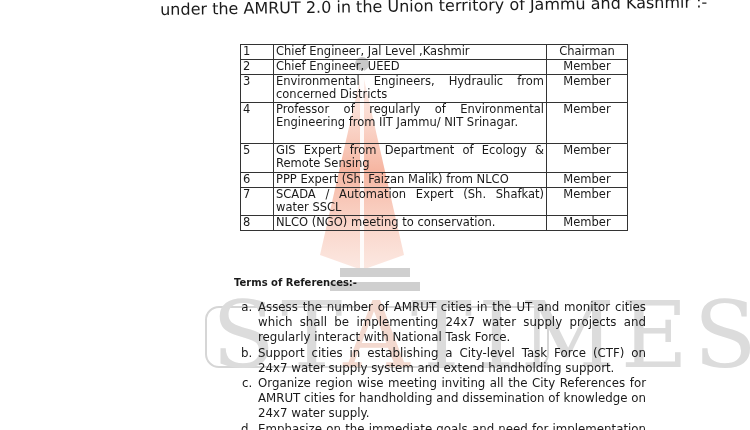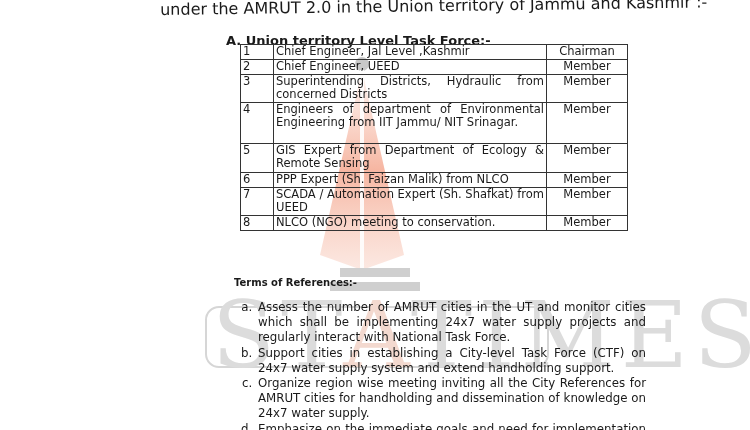--- a/index.html
+++ b/index.html
@@ -91,57 +91,56 @@
     <path d="M62 30 L62 230" stroke="#ffffff" stroke-width="4" opacity="0.9"></path>
   </svg>
   <div class="wm-bars wm-bar1"></div>
   <div class="wm-bars wm-bar2"></div>
   <div class="wm-box"></div>
   <div class="wm-text"><span>ST</span><span class="mid">A</span><span>TIMES</span></div>
 
   <div class="content">
     <div class="intro">under the AMRUT 2.0 in the Union territory of Jammu and Kashmir :-</div>
 
-    <div class="section-a">A. Union territory Level Task Force:-</div>
 
     <table class="taskforce">
       <tbody>
           <tr class="r1">
         <td class="num">1</td>
         <td class="desc">Chief  Engineer, Jal Level ,Kashmir</td>
         <td class="role">Chairman</td>
       </tr>
       <tr class="r2">
         <td class="num">2</td>
         <td class="desc">Chief  Engineer, UEED</td>
         <td class="role">Member</td>
       </tr>
       <tr class="r3">
         <td class="num">3</td>
-        <td class="desc">Superintending    Districts, Hydraulic from concerned Districts</td>
+        <td class="desc">Environmental    Engineers, Hydraulic from concerned Districts</td>
         <td class="role vmid">Member</td>
       </tr>
       <tr class="r4">
         <td class="num">4</td>
-        <td class="desc">Engineers of department of Environmental Engineering from IIT Jammu/ NIT Srinagar.</td>
+        <td class="desc">Professor of regularly of Environmental Engineering from IIT Jammu/ NIT Srinagar.</td>
         <td class="role">Member</td>
       </tr>
       <tr class="r5">
         <td class="num">5</td>
         <td class="desc">GIS Expert from Department of Ecology &amp; Remote Sensing</td>
         <td class="role vmid">Member</td>
       </tr>
       <tr class="r6">
         <td class="num">6</td>
         <td class="desc">PPP Expert (Sh. Faizan Malik) from NLCO</td>
         <td class="role">Member</td>
       </tr>
       <tr class="r7">
         <td class="num">7</td>
-        <td class="desc">SCADA / Automation Expert (Sh. Shafkat) from UEED</td>
+        <td class="desc">SCADA / Automation Expert (Sh. Shafkat) water SSCL</td>
         <td class="role vmid">Member</td>
       </tr>
       <tr class="r8">
         <td class="num">8</td>
         <td class="desc">NLCO (NGO) meeting to conservation.</td>
         <td class="role">Member</td>
       </tr>
     </tbody>
       </table>
 

